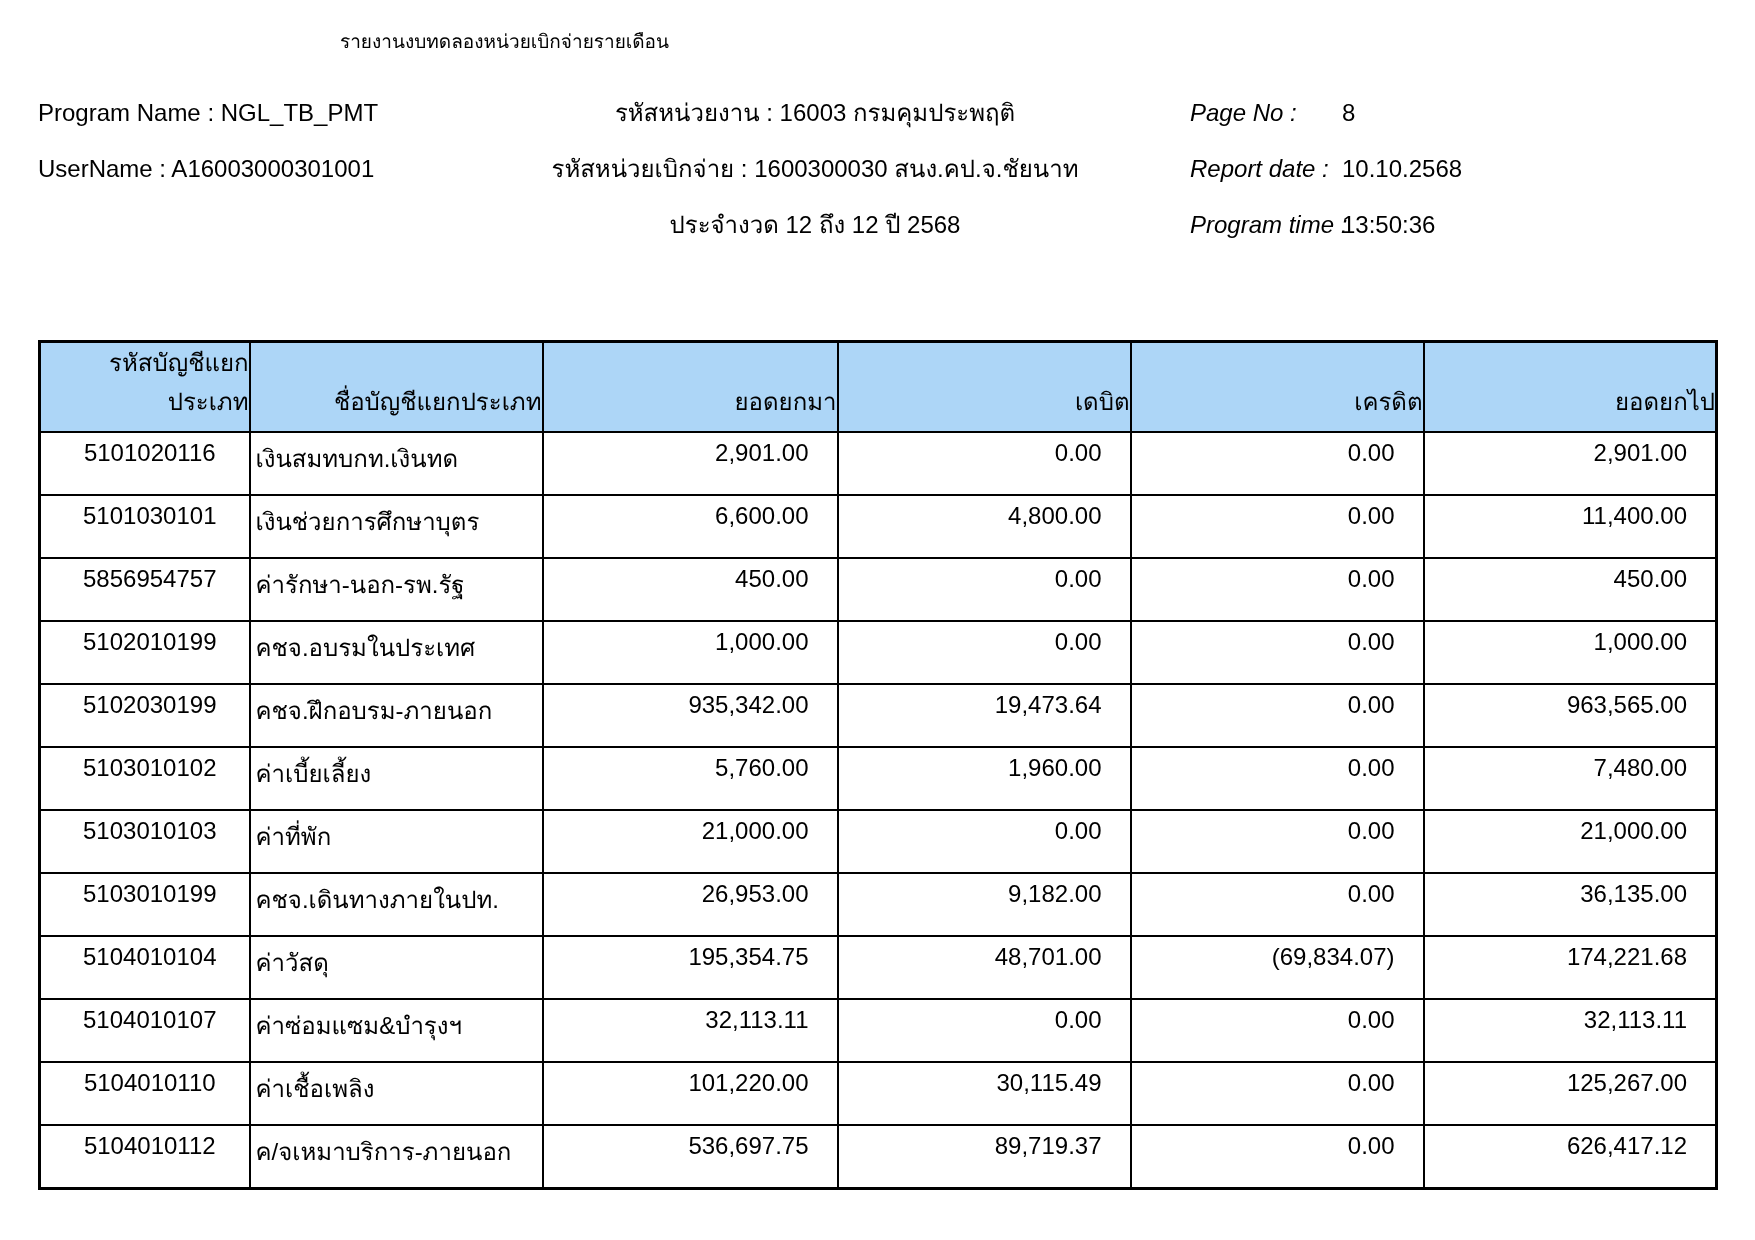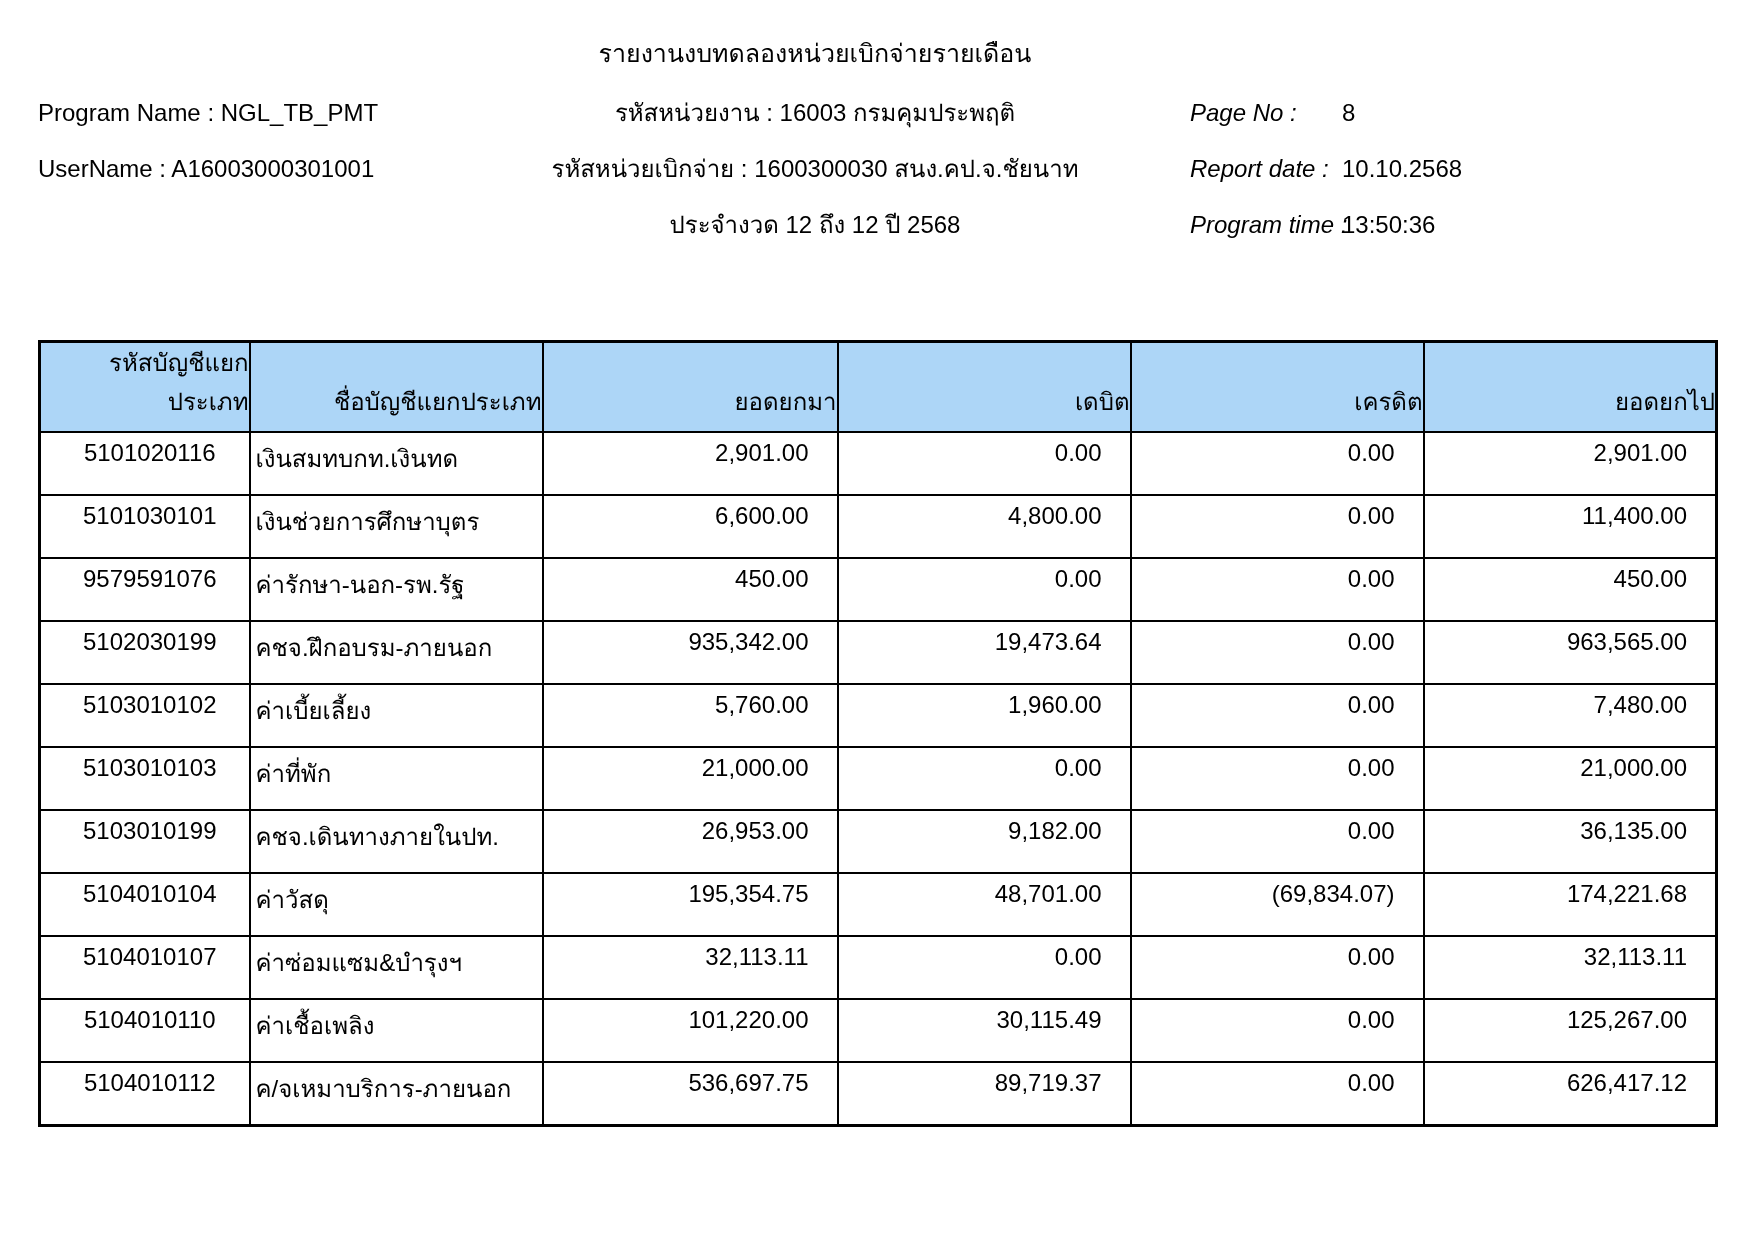--- a/index.html
+++ b/index.html
@@ -6,22 +6,22 @@
   html, body { background: #ffffff; }
   body {
     width: 1755px; height: 1240px;
     position: relative;
     font-family: "Liberation Sans", sans-serif;
     color: #000;
     overflow: hidden;
   }
   .line { position: absolute; font-size: 24px; line-height: 32px; white-space: nowrap; }
   .title {
-    position: absolute; left: 340px; top: 36px; width: 950px;
-    text-align: center; font-size: 25px; line-height: 34px;
+    position: absolute; left: 340px; top: 25px; width: 950px;
+    text-align: left; font-size: 19px; line-height: 34px;
   }
   .center-box { left: 340px; width: 950px; text-align: center; }
   .right-label { left: 1190px; font-style: italic; }
   .right-value { left: 1342px; }
   .row1 { top: 97px; }
   .row2 { top: 153px; }
   .row3 { top: 209px; }
 
   table.report {
     position: absolute; left: 38px; top: 340px;
@@ -102,26 +102,34 @@
       </tr>
       <tr>
         <td class="col-0">5101030101</td>
         <td class="col-1">เงินช่วยการศึกษาบุตร</td>
         <td class="col-2">6,600.00</td>
         <td class="col-3">4,800.00</td>
         <td class="col-4">0.00</td>
         <td class="col-5">11,400.00</td>
       </tr>
       <tr>
-        <td class="col-0">9579591076</td>
+        <td class="col-0">5856954757</td>
         <td class="col-1">ค่ารักษา-นอก-รพ.รัฐ</td>
         <td class="col-2">450.00</td>
         <td class="col-3">0.00</td>
         <td class="col-4">0.00</td>
         <td class="col-5">450.00</td>
+      </tr>
+      <tr>
+        <td class="col-0">5102010199</td>
+        <td class="col-1">คชจ.อบรมในประเทศ</td>
+        <td class="col-2">1,000.00</td>
+        <td class="col-3">0.00</td>
+        <td class="col-4">0.00</td>
+        <td class="col-5">1,000.00</td>
       </tr>
       <tr>
         <td class="col-0">5102030199</td>
         <td class="col-1">คชจ.ฝึกอบรม-ภายนอก</td>
         <td class="col-2">935,342.00</td>
         <td class="col-3">19,473.64</td>
         <td class="col-4">0.00</td>
         <td class="col-5">963,565.00</td>
       </tr>
       <tr>

